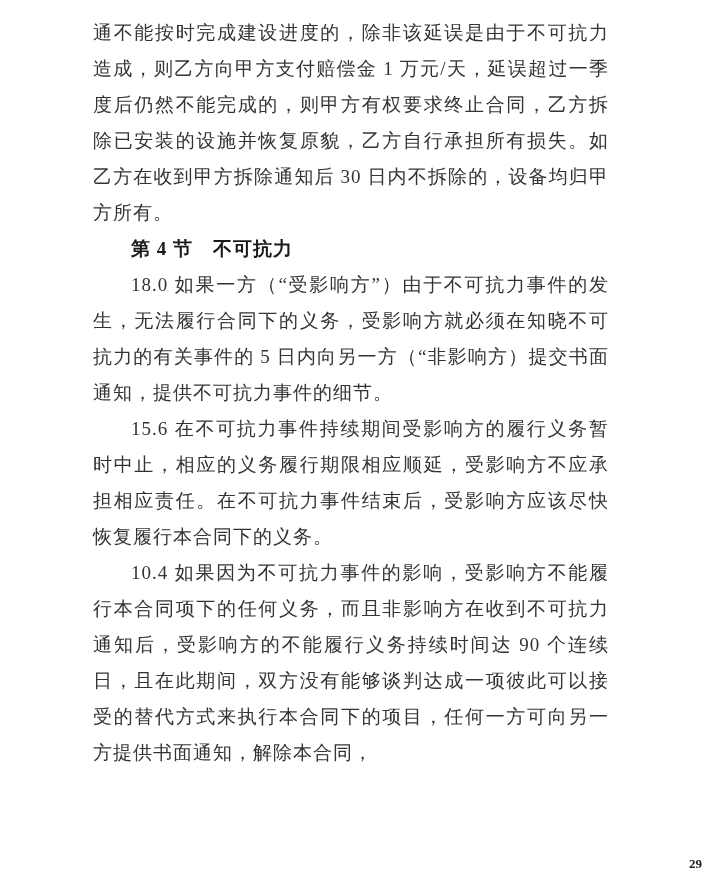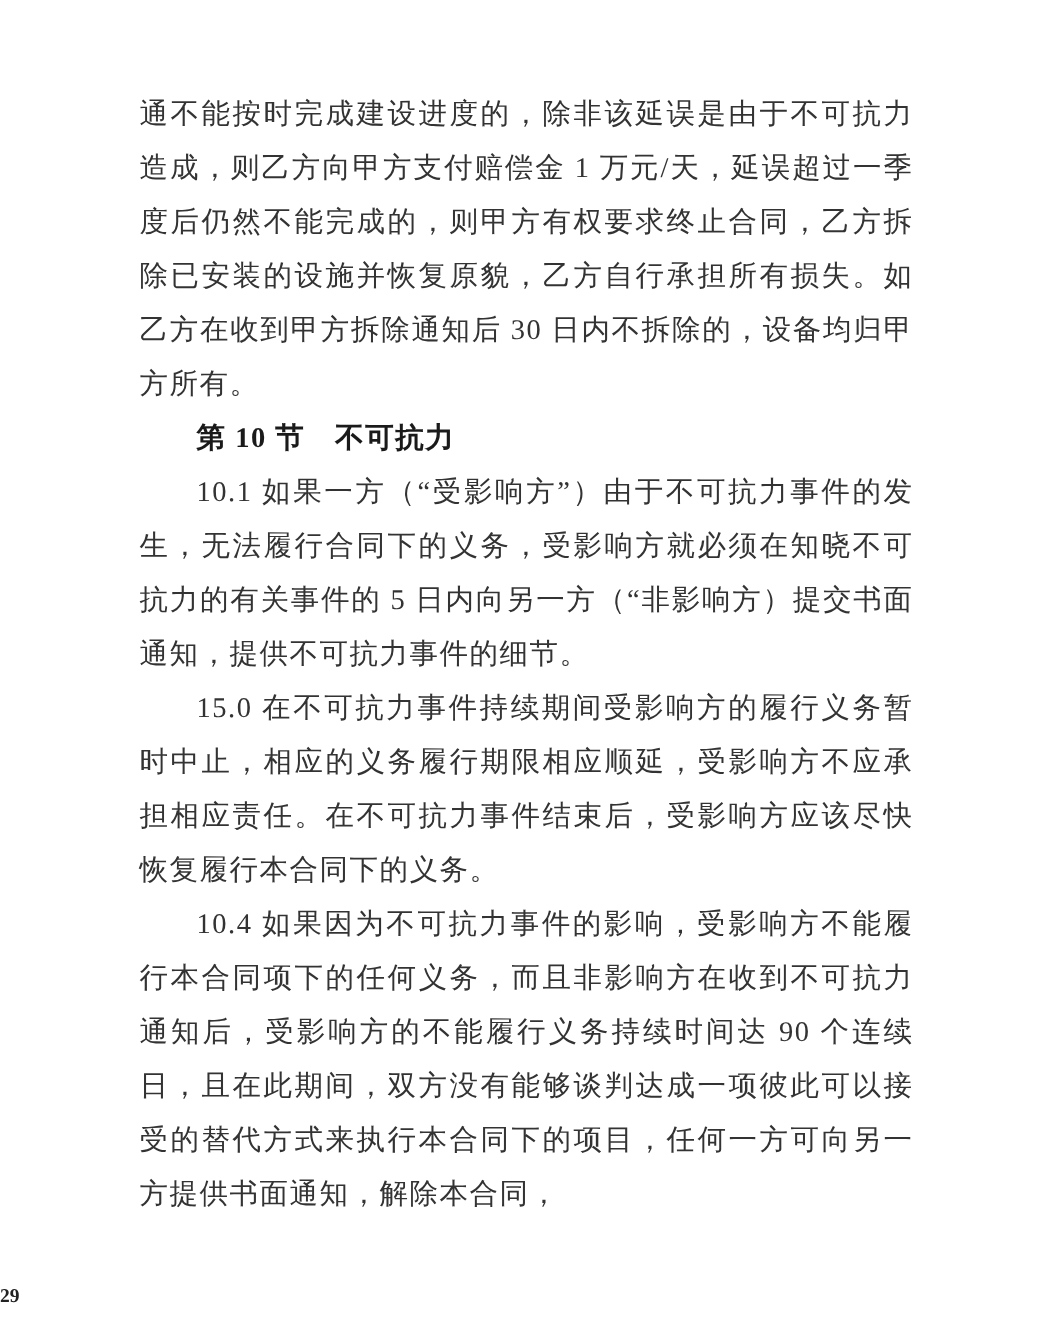--- a/index.html
+++ b/index.html
@@ -26,45 +26,44 @@
     margin: 0;
     font-size: 19px;
     line-height: 36px;
     text-align: justify;
     text-justify: inter-ideograph;
     letter-spacing: 1px;
     word-break: break-all;
   }
   .continuation {
     text-indent: 0;
-    margin-top: 44px;
   }
   .indented {
     text-indent: 2em;
   }
   .heading {
     text-indent: 2em;
     font-weight: bold;
     color: #1a1a1a;
   }
   .footer {
     position: absolute;
     left: 0;
     right: 0;
     bottom: 11px;
-    text-align: left;
+    text-align: right;
     font-size: 13px;
     font-weight: bold;
     color: #222222;
     letter-spacing: 0;
   }
 </style>
 </head>
 <body>
 
 <div class="page">
   <p class="para continuation">通不能按时完成建设进度的，除非该延误是由于不可抗力造成，则乙方向甲方支付赔偿金 1 万元/天，延误超过一季度后仍然不能完成的，则甲方有权要求终止合同，乙方拆除已安装的设施并恢复原貌，乙方自行承担所有损失。如乙方在收到甲方拆除通知后 30 日内不拆除的，设备均归甲方所有。</p>
-  <p class="para heading">第 10 节　不可抗力</p>
-  <p class="para indented">10.1 如果一方（“受影响方”）由于不可抗力事件的发生，无法履行合同下的义务，受影响方就必须在知晓不可抗力的有关事件的 5 日内向另一方（“非影响方）提交书面通知，提供不可抗力事件的细节。</p>
-  <p class="para indented">15.0 在不可抗力事件持续期间受影响方的履行义务暂时中止，相应的义务履行期限相应顺延，受影响方不应承担相应责任。在不可抗力事件结束后，受影响方应该尽快恢复履行本合同下的义务。</p>
+  <p class="para heading">第 4 节　不可抗力</p>
+  <p class="para indented">18.0 如果一方（“受影响方”）由于不可抗力事件的发生，无法履行合同下的义务，受影响方就必须在知晓不可抗力的有关事件的 5 日内向另一方（“非影响方）提交书面通知，提供不可抗力事件的细节。</p>
+  <p class="para indented">15.6 在不可抗力事件持续期间受影响方的履行义务暂时中止，相应的义务履行期限相应顺延，受影响方不应承担相应责任。在不可抗力事件结束后，受影响方应该尽快恢复履行本合同下的义务。</p>
   <p class="para indented">10.4 如果因为不可抗力事件的影响，受影响方不能履行本合同项下的任何义务，而且非影响方在收到不可抗力通知后，受影响方的不能履行义务持续时间达 90 个连续日，且在此期间，双方没有能够谈判达成一项彼此可以接受的替代方式来执行本合同下的项目，任何一方可向另一方提供书面通知，解除本合同，</p>
   <div class="footer">29</div>
 </div>
 
 </body></html>

